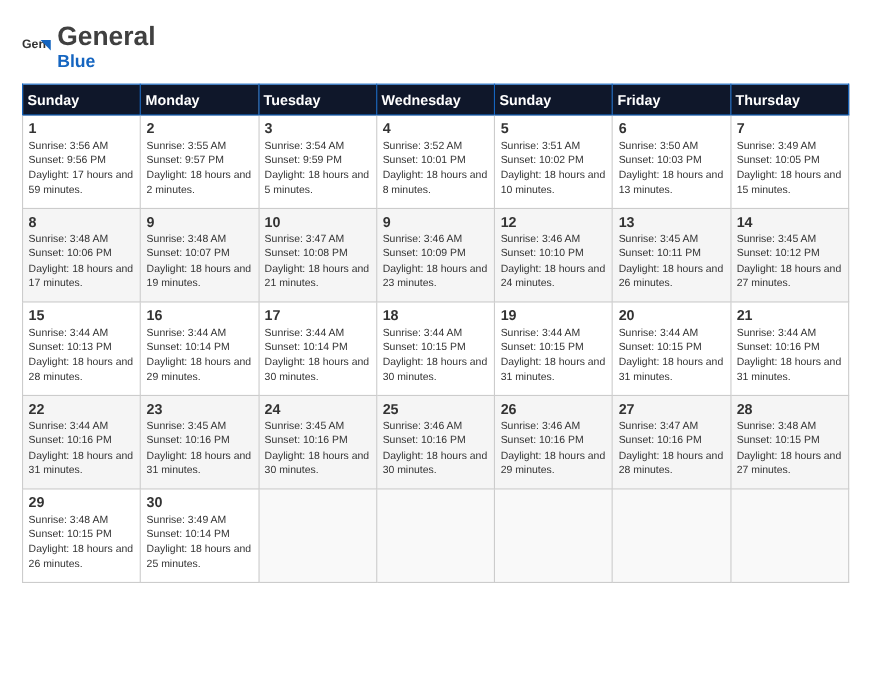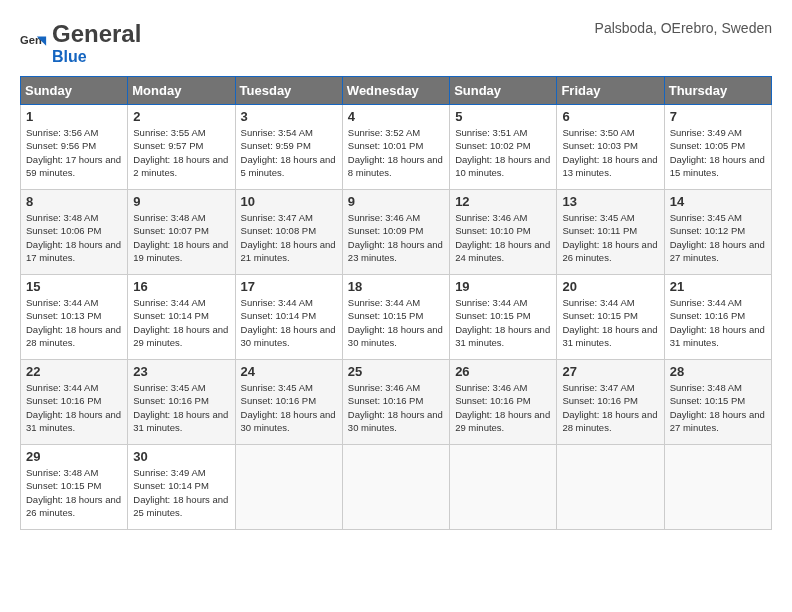--- a/index.html
+++ b/index.html
@@ -36,21 +36,21 @@
     .calendar-subtitle {
       font-size: 14px;
       color: #555;
     }
     table {
       width: 100%;
       border-collapse: collapse;
       table-layout: fixed;
     }
     th {
-      background-color: #737373;
+      background-color: #0f172a;
       color: #fff;
       font-size: 13px;
       font-weight: bold;
       padding: 6px 4px;
       text-align: left;
       border: 1px solid #1565c0;
     }
     td {
       border: 1px solid #ccc;
       vertical-align: top;
@@ -86,21 +86,20 @@
     <svg class="logo-icon" viewBox="0 0 30 30" xmlns="http://www.w3.org/2000/svg">
       <text y="16" font-size="12" font-weight="bold" fill="#333">Gen</text>
       <polygon points="18,8 28,8 28,18" fill="#1565c0"></polygon>
     </svg>
     <div>
       <span style="font-size:24px;font-weight:bold;color:#404040;">General</span><br>
       <span style="font-size:16px;font-weight:bold;color:#1565c0;">Blue</span>
     </div>
   </div>
   <div class="title-area">
-    <div class="calendar-subtitle">Palsboda, OErebro, Sweden</div>
   </div>
 </div>
 
 <table>
   <thead>
     <tr>
       <th>Sunday</th>
       <th>Monday</th>
       <th>Tuesday</th>
       <th>Wednesday</th>

